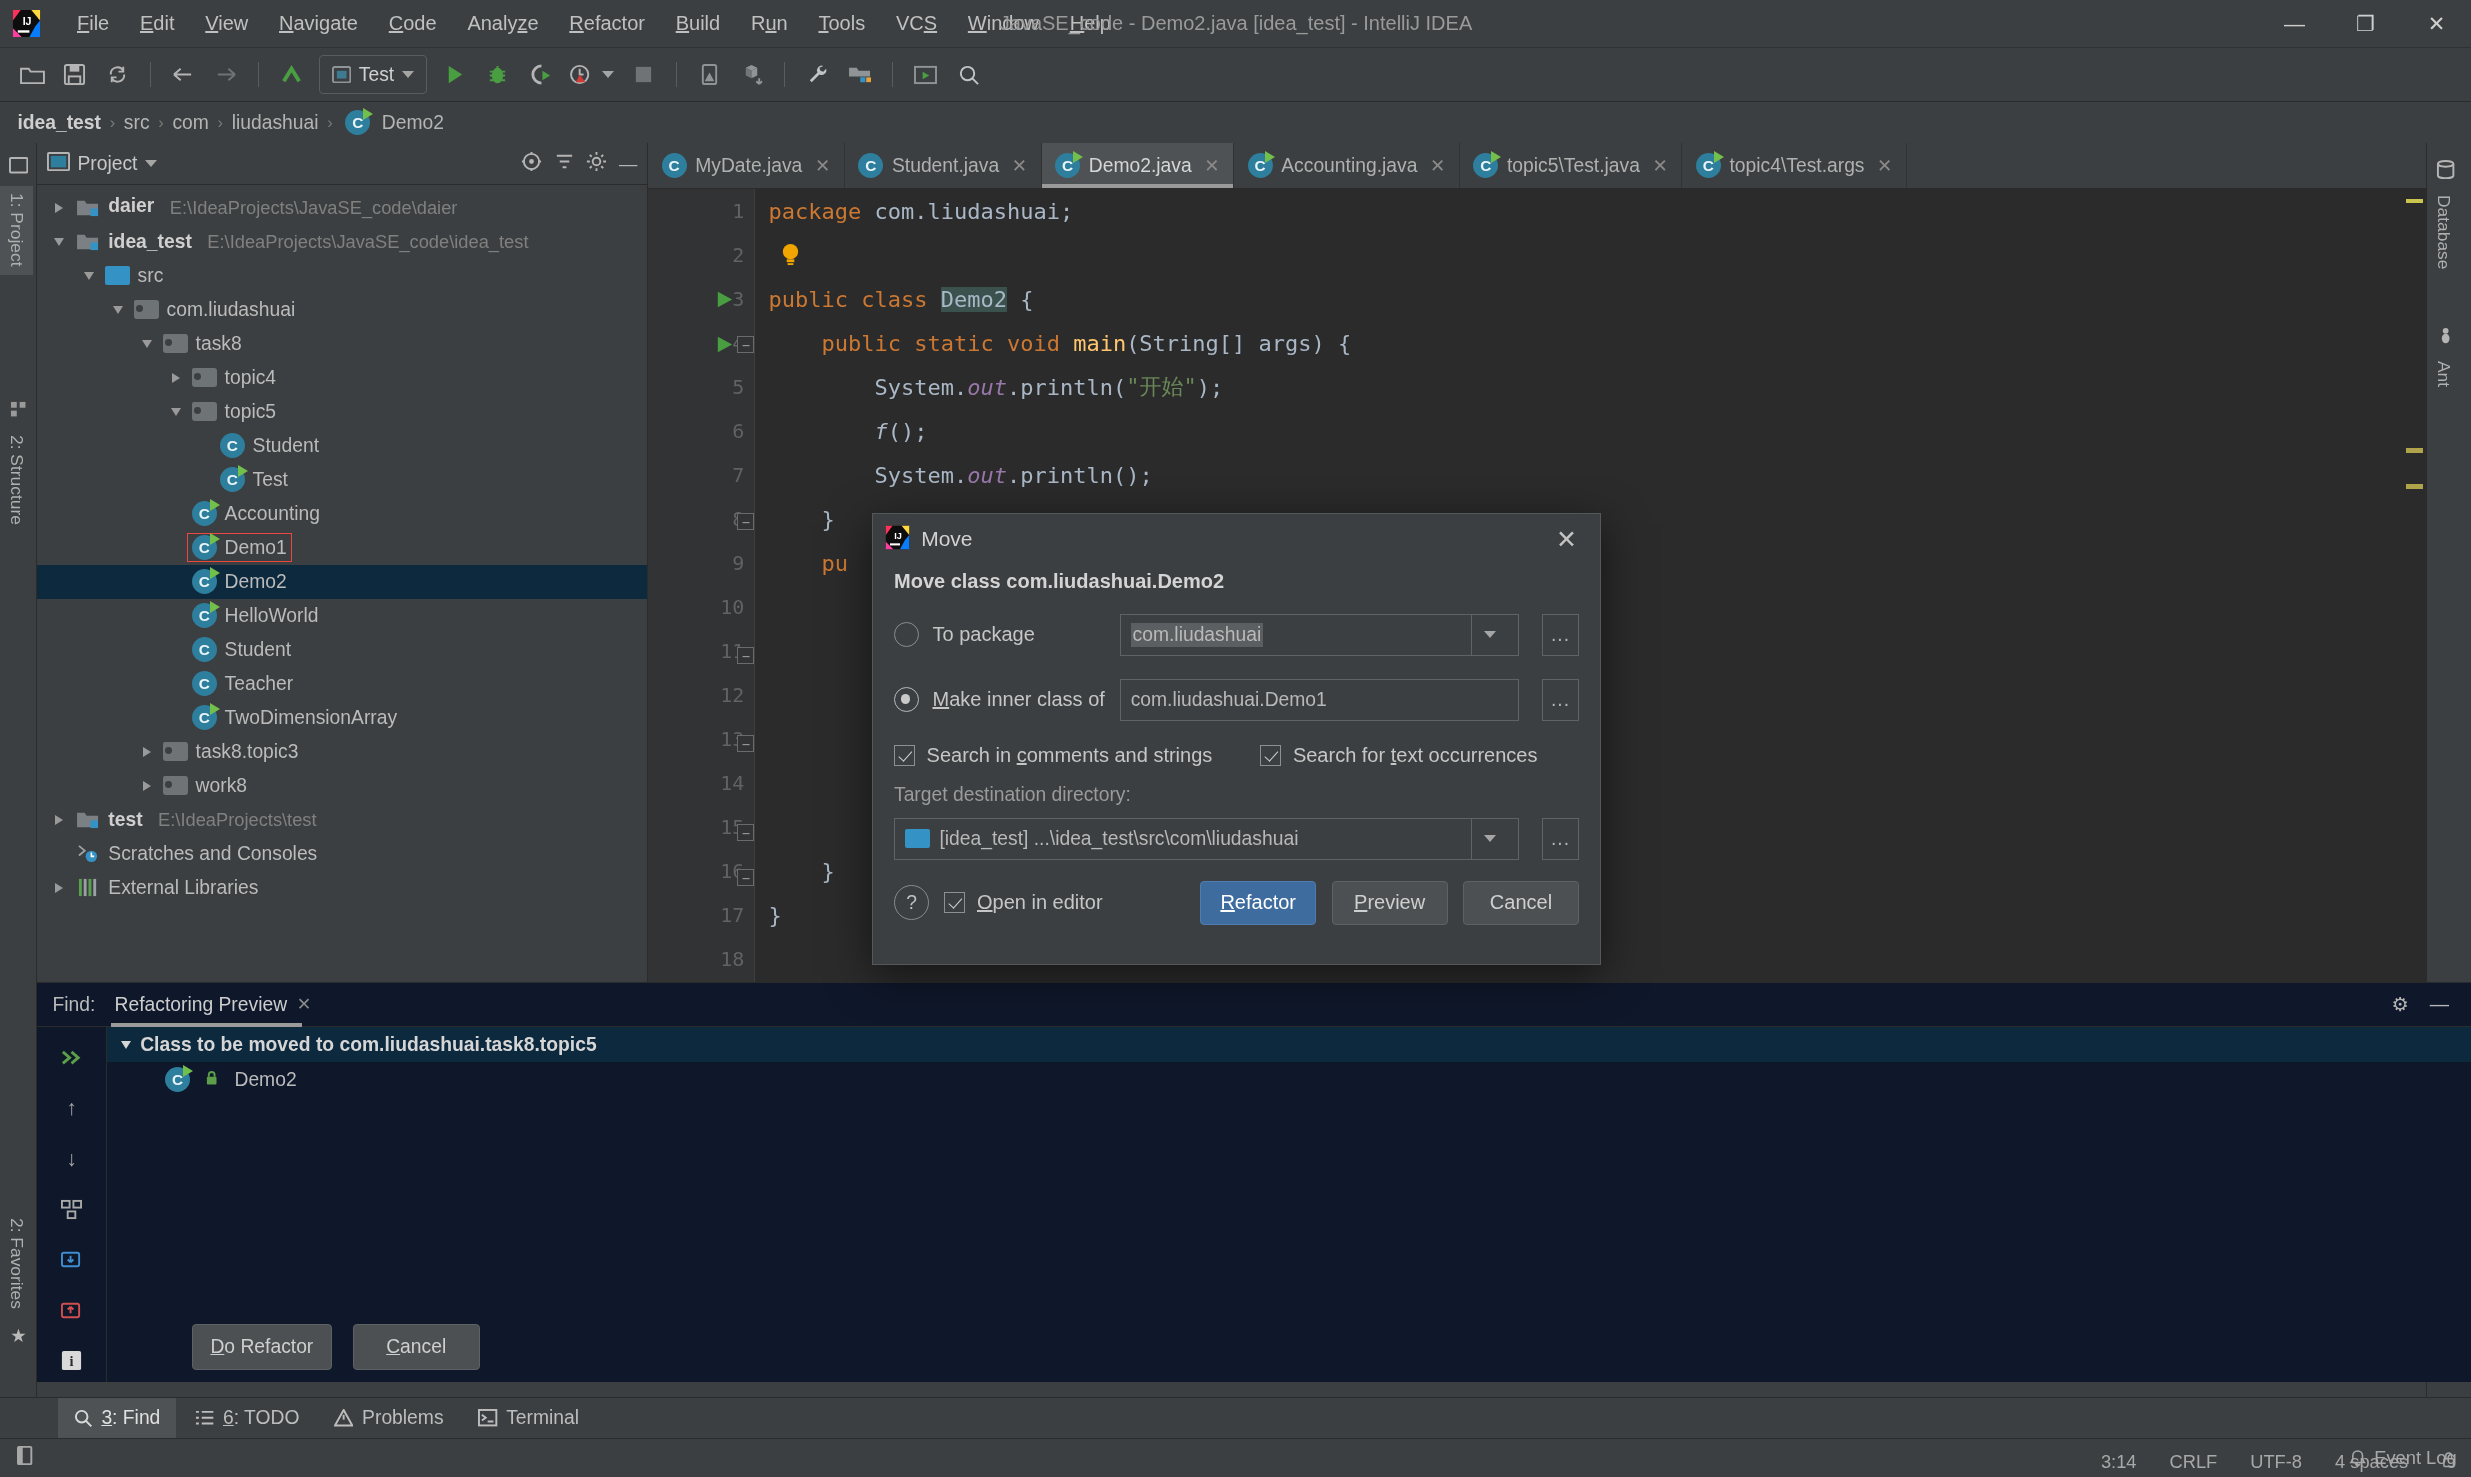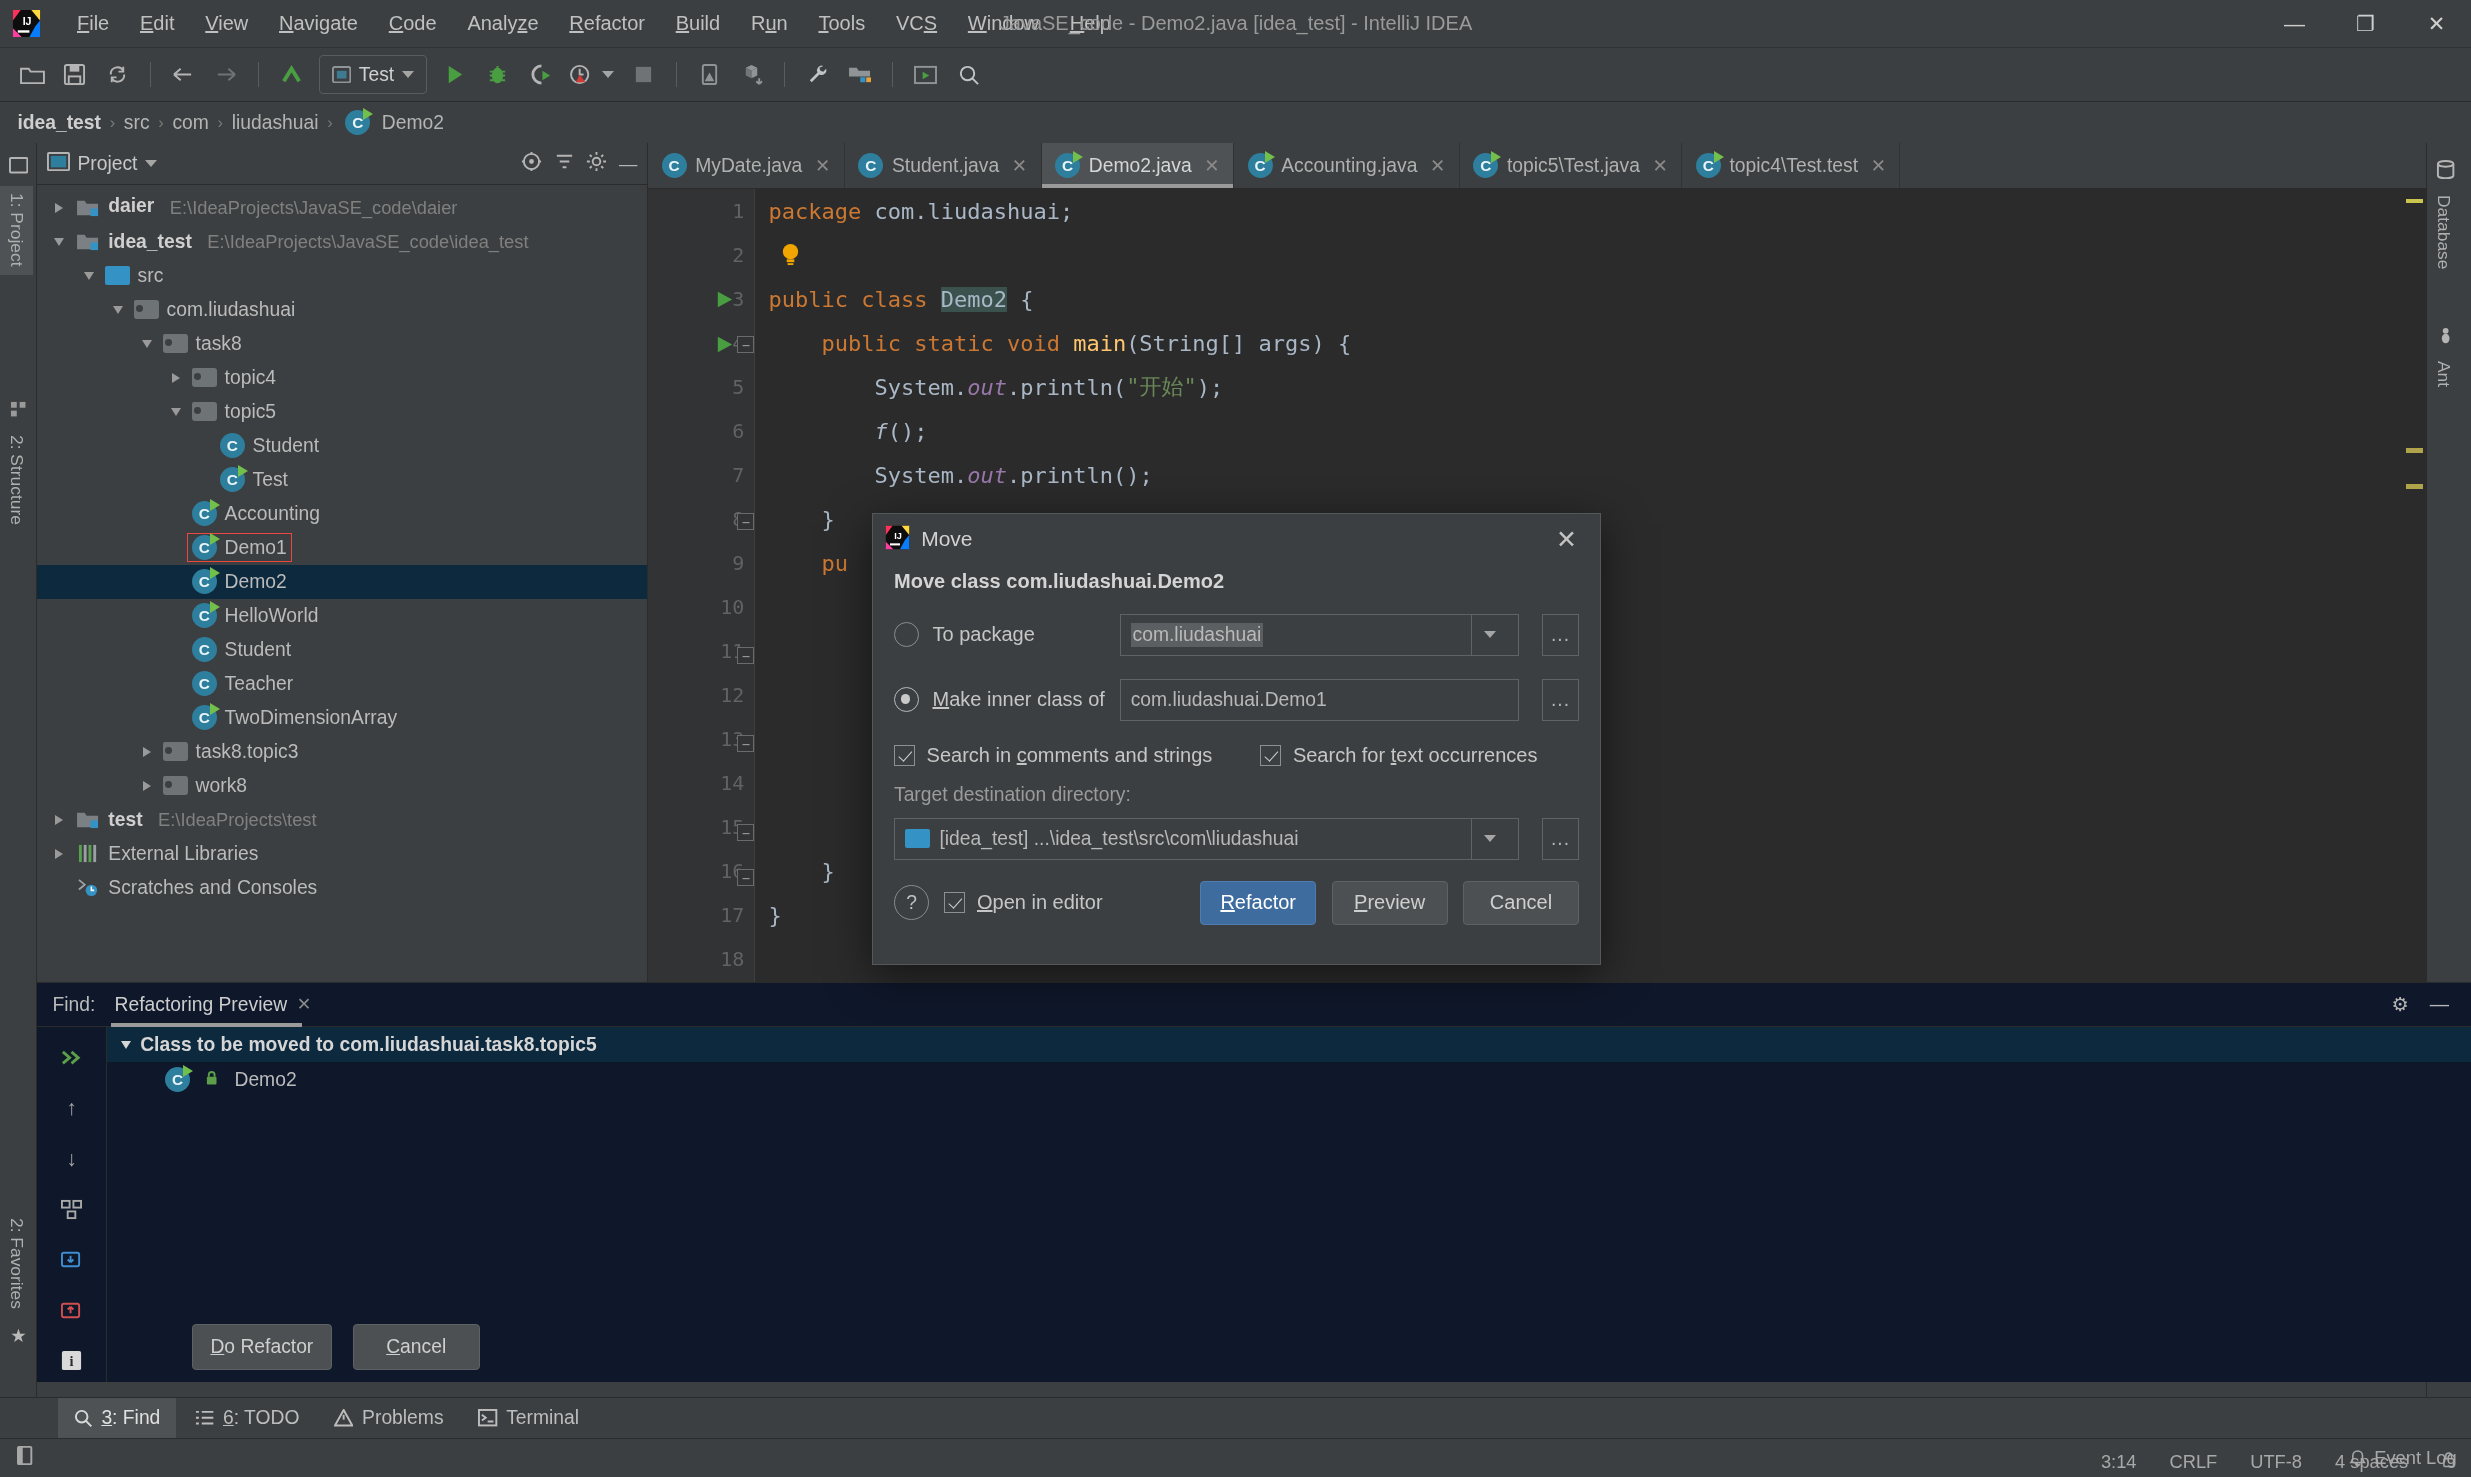--- a/index.html
+++ b/index.html
@@ -682,49 +682,49 @@
                 <path d="M1 4 h8 l2 3 h12 v12 h-22 z" fill="#7a8083"></path>
                 <rect x="15" y="12" width="8" height="8" fill="#3592c4"></rect>
               </svg>
             </span>
             <span class="tlabel bold">test</span>
           </span>
           <span class="tpath">E:\IdeaProjects\test</span>
         </div>
         <div class="trow">
           <span style="width:9.7px;flex:none"></span>
+          <span class="tw"></span>
+          <span style="display:inline-flex;align-items:center;padding:1px 3.9px;">
+            <span class="ticon">
+              <svg width="23" height="21" viewBox="0 0 24 22">
+                <path d="M2 3 l6 5 l-6 5" fill="none" stroke="#9aa0a3" stroke-width="2"></path>
+                <circle cx="15" cy="14" r="6" fill="#3592c4"></circle>
+                <path d="M15 10 v4 h3" stroke="#fff" stroke-width="1.6" fill="none"></path>
+              </svg>
+            </span>
+            <span class="tlabel">Scratches and Consoles</span>
+          </span>
+        </div>
+        <div class="trow">
+          <span style="width:9.7px;flex:none"></span>
           <span class="tw">
             <span class="caret caret-r"></span>
           </span>
           <span style="display:inline-flex;align-items:center;padding:1px 3.9px;">
             <span class="ticon">
               <svg width="23" height="21" viewBox="0 0 24 22">
                 <rect x="2" y="2" width="3" height="18" fill="#57a14e"></rect>
                 <rect x="7" y="2" width="3" height="18" fill="#9aa0a3"></rect>
                 <rect x="12" y="2" width="3" height="18" fill="#57a14e"></rect>
                 <rect x="17" y="2" width="3" height="18" fill="#9aa0a3"></rect>
               </svg>
             </span>
             <span class="tlabel">External Libraries</span>
           </span>
         </div>
-        <div class="trow">
-          <span style="width:9.7px;flex:none"></span>
-          <span class="tw"></span>
-          <span style="display:inline-flex;align-items:center;padding:1px 3.9px;">
-            <span class="ticon">
-              <svg width="23" height="21" viewBox="0 0 24 22">
-                <path d="M2 3 l6 5 l-6 5" fill="none" stroke="#9aa0a3" stroke-width="2"></path>
-                <circle cx="15" cy="14" r="6" fill="#3592c4"></circle>
-                <path d="M15 10 v4 h3" stroke="#fff" stroke-width="1.6" fill="none"></path>
-              </svg>
-            </span>
-            <span class="tlabel">Scratches and Consoles</span>
-          </span>
-        </div>
       </div>
   </div>
 
   <div class="editor-wrap">
     <div class="tabs" id="tabs-root">
         <div class="tab">
           <span class="cls-ico">C</span>
           <span>MyDate.java</span>
           <span class="x">✕</span>
         </div>
@@ -743,21 +743,21 @@
           <span>Accounting.java</span>
           <span class="x">✕</span>
         </div>
         <div class="tab">
           <span class="cls-ico runnable">C</span>
           <span>topic5\Test.java</span>
           <span class="x">✕</span>
         </div>
         <div class="tab">
           <span class="cls-ico runnable">C</span>
-          <span>topic4\Test.test</span>
+          <span>topic4\Test.args</span>
           <span class="x">✕</span>
         </div>
       </div>
     <div class="code-area">
       <div class="gutter" id="gutter-root">
           <div class="gline">1</div>
           <div class="gline">2</div>
           <div class="gline">3</div>
           <div class="grun" style="top: 100px;"><svg width="21" height="21" viewBox="0 0 22 22">
               <path d="M4 3 L19 11 L4 19 Z" fill="#4a9e42"></path>

